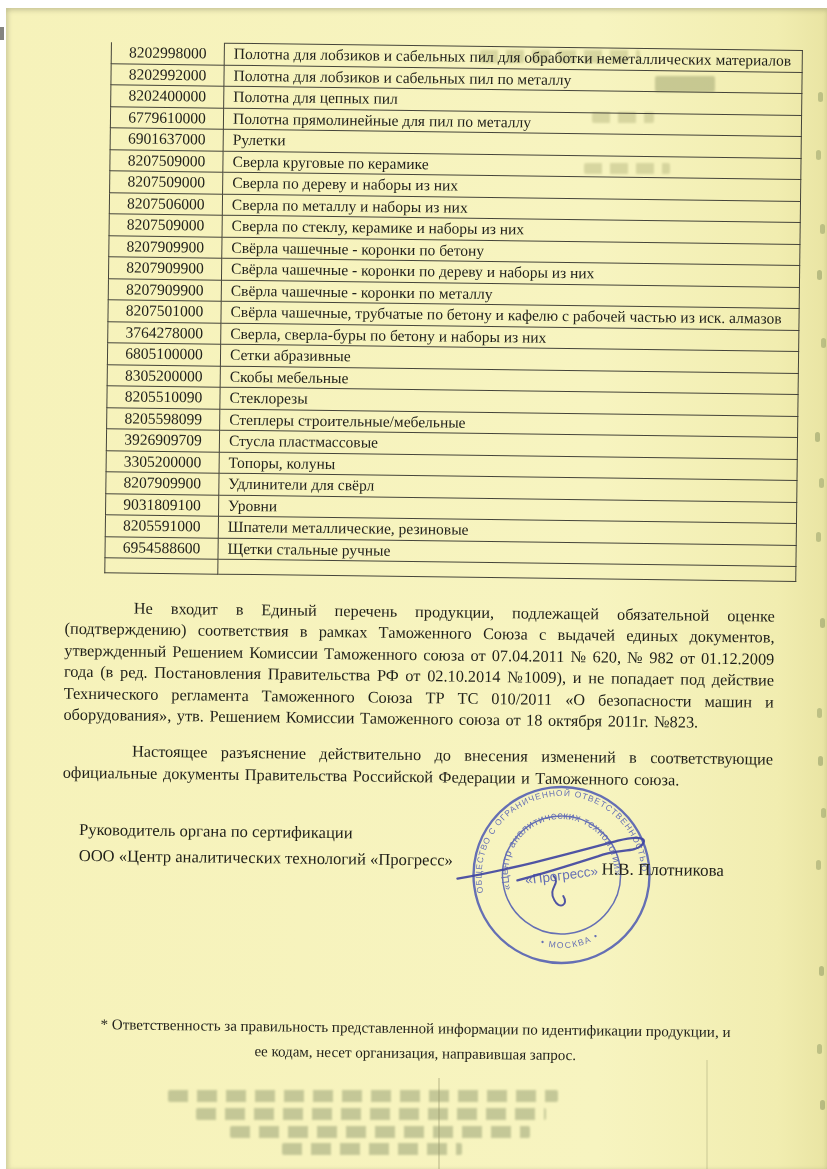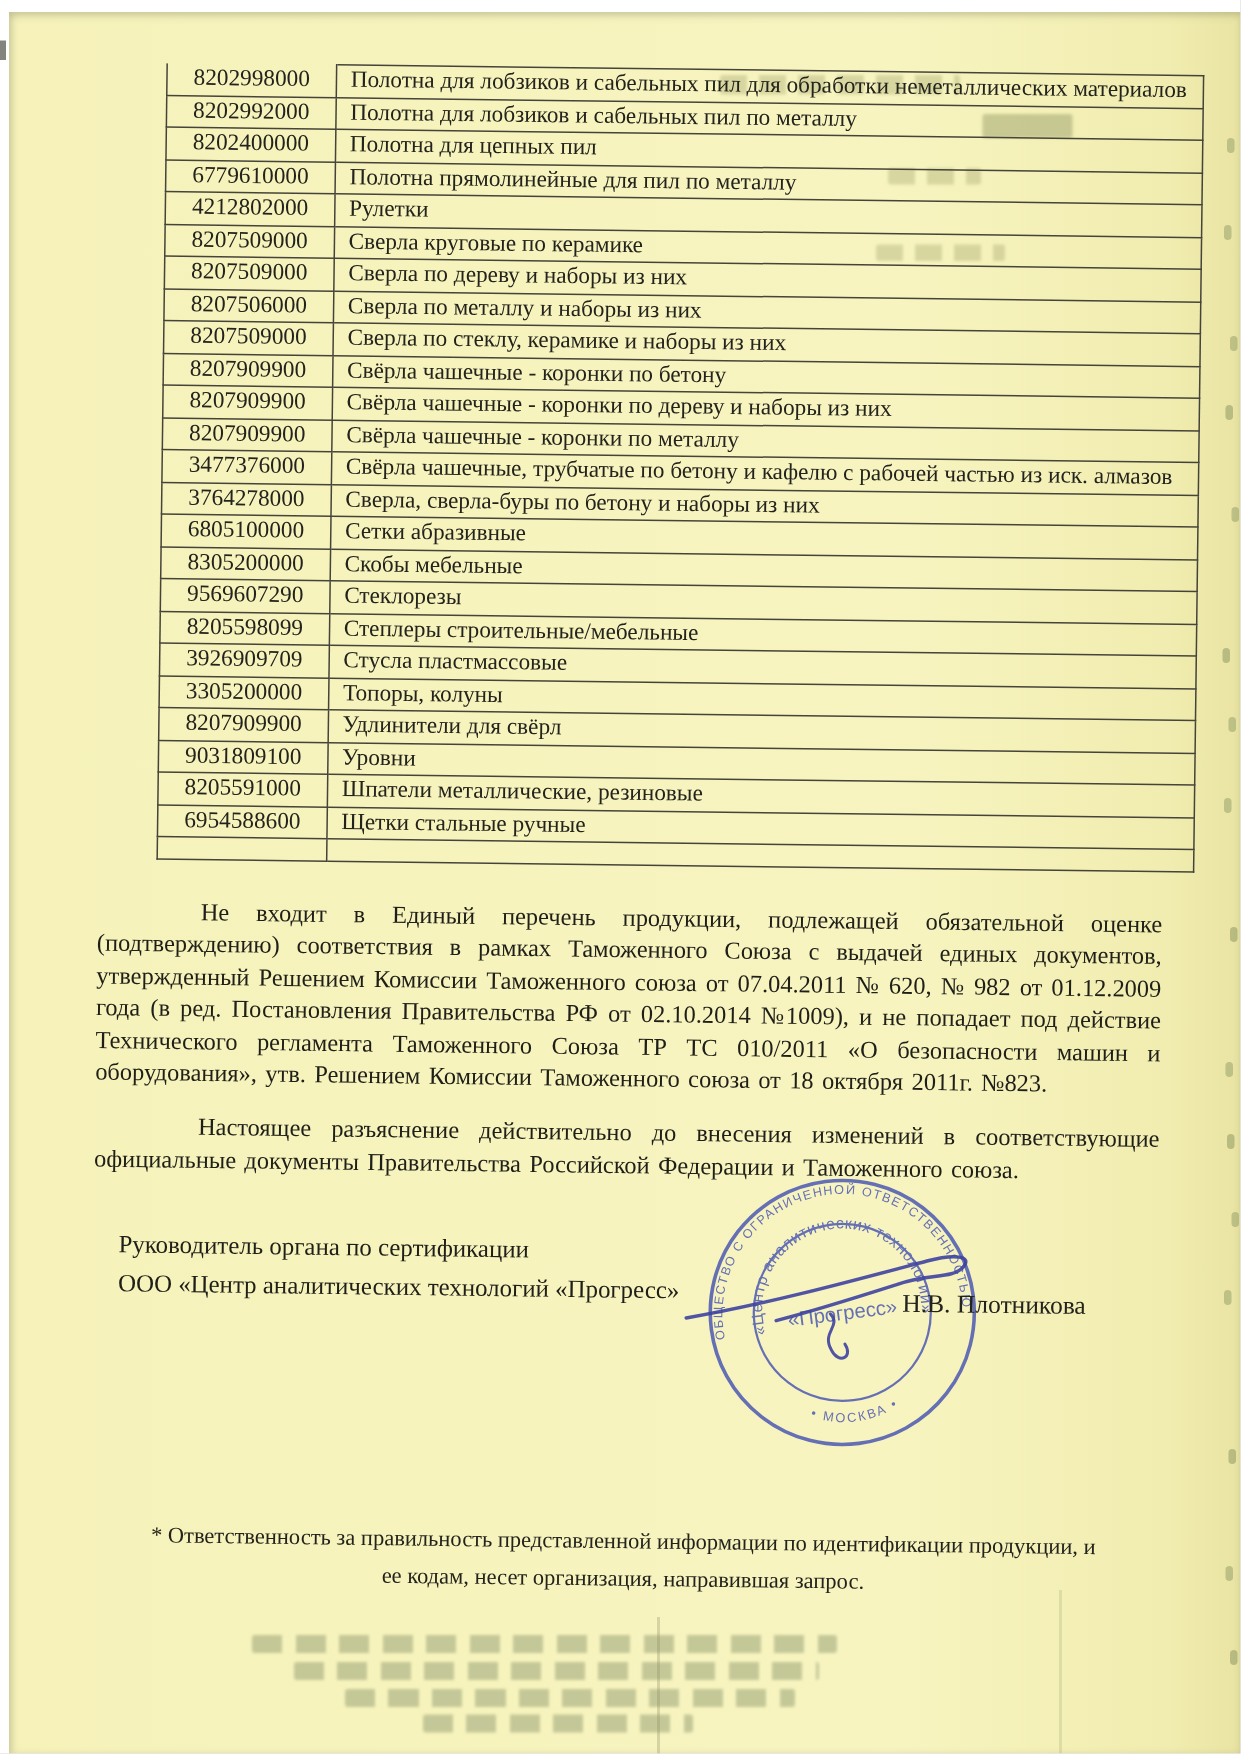--- a/index.html
+++ b/index.html
@@ -125,21 +125,21 @@
     <td class="code">8202400000</td>
     <td class="desc">Полотна для цепных пил</td>
   </tr>
 
   <tr>
     <td class="code">6779610000</td>
     <td class="desc">Полотна прямолинейные для пил по металлу</td>
   </tr>
 
   <tr>
-    <td class="code">4212802000</td>
+    <td class="code">6901637000</td>
     <td class="desc">Рулетки</td>
   </tr>
 
   <tr>
     <td class="code">8207509000</td>
     <td class="desc">Сверла круговые по керамике</td>
   </tr>
 
   <tr>
     <td class="code">8207509000</td>
@@ -165,41 +165,41 @@
     <td class="code">8207909900</td>
     <td class="desc">Свёрла чашечные - коронки по дереву и наборы из них</td>
   </tr>
 
   <tr>
     <td class="code">8207909900</td>
     <td class="desc">Свёрла чашечные - коронки по металлу</td>
   </tr>
 
   <tr>
-    <td class="code">3477376000</td>
+    <td class="code">8207501000</td>
     <td class="desc">Свёрла чашечные, трубчатые по бетону и кафелю с рабочей частью из иск. алмазов</td>
   </tr>
 
   <tr>
     <td class="code">3764278000</td>
     <td class="desc">Сверла, сверла-буры по бетону и наборы из них</td>
   </tr>
 
   <tr>
     <td class="code">6805100000</td>
     <td class="desc">Сетки абразивные</td>
   </tr>
 
   <tr>
     <td class="code">8305200000</td>
     <td class="desc">Скобы мебельные</td>
   </tr>
 
   <tr>
-    <td class="code">9569607290</td>
+    <td class="code">8205510090</td>
     <td class="desc">Стеклорезы</td>
   </tr>
 
   <tr>
     <td class="code">8205598099</td>
     <td class="desc">Степлеры строительные/мебельные</td>
   </tr>
 
   <tr>
     <td class="code">3926909709</td>

